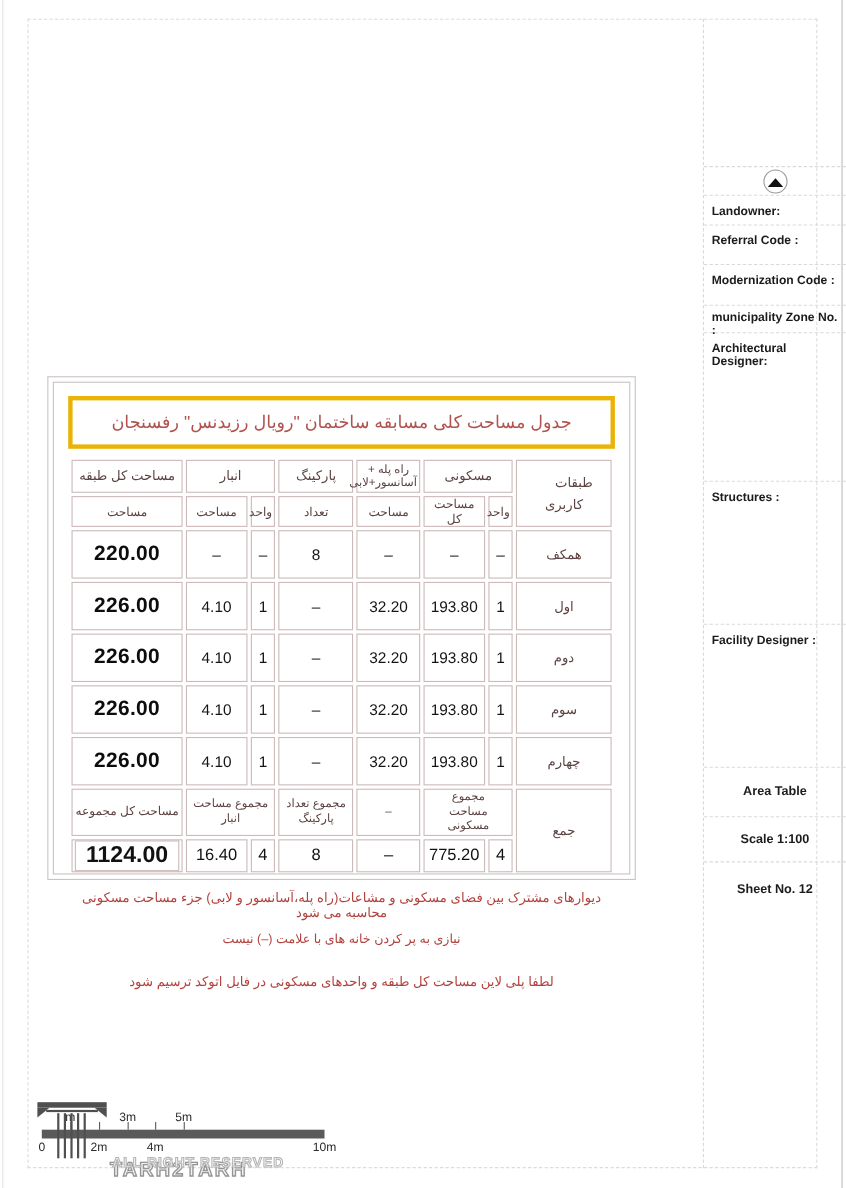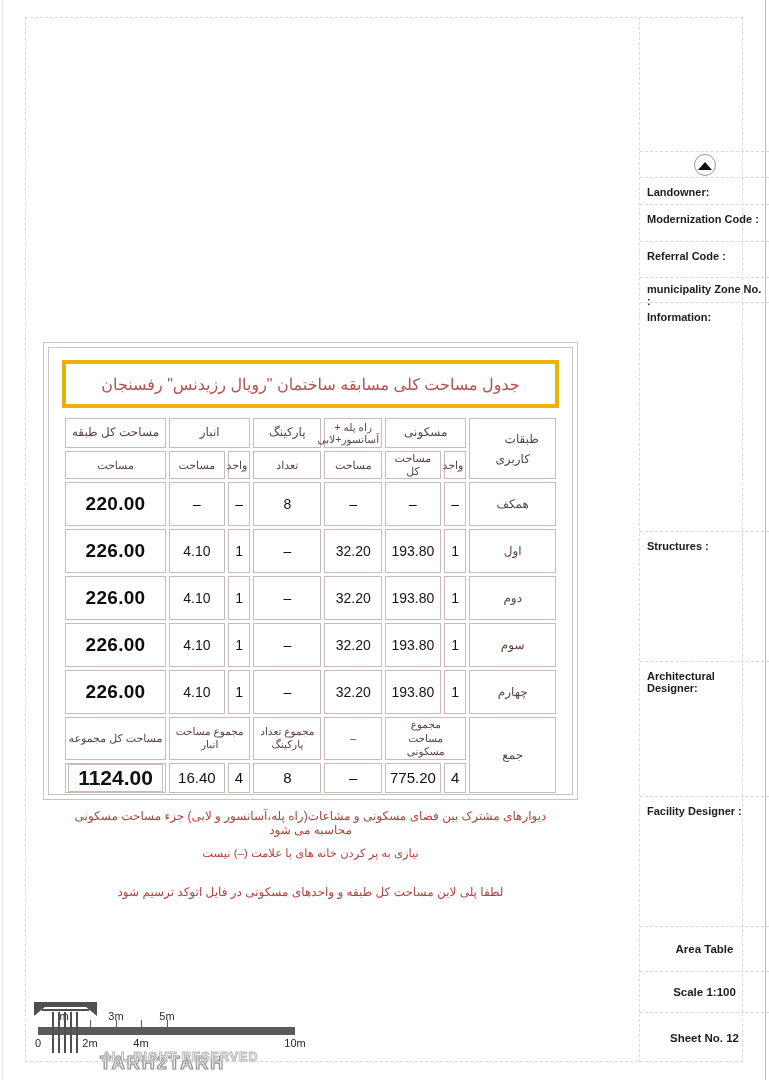--- a/index.html
+++ b/index.html
@@ -69,37 +69,34 @@
 <div class="abs sidebar">
   <div class="sbox" style="height:135px"></div>
   <div class="sbox arrowbox" style="height:26px">
     <span class="ncircle">
         <span class="ntri"></span>
       </span>
   </div>
   <div class="sbox" style="height:27px">
     <span class="slabel">Landowner:</span>
   </div>
+  <div class="sbox" style="height:36px">
+    <span class="slabel">Referral Code :</span>
+  </div>
   <div class="sbox" style="height:37px">
     <span class="slabel">Modernization Code :</span>
   </div>
-  <div class="sbox" style="height:36px">
-    <span class="slabel">Referral Code :</span>
-  </div>
   <div class="sbox" style="height:25px">
     <span class="slabel" style="padding-top:5px">municipality Zone No. :</span>
   </div>
-  <div class="sbox" style="height:229px">
-    <span class="slabel">Information:</span>
+  <div class="sbox" style="height:135px">
+    <span class="slabel">Architectural Designer:</span>
   </div>
   <div class="sbox" style="height:130px">
     <span class="slabel">Structures :</span>
-  </div>
-  <div class="sbox" style="height:135px">
-    <span class="slabel">Architectural Designer:</span>
   </div>
   <div class="sbox" style="height:130px">
     <span class="slabel">Facility Designer :</span>
   </div>
   <div class="sbox scenter" style="height:45px">Area Table</div>
   <div class="sbox scenter" style="height:41px">Scale 1:100</div>
   <div class="sbox scenter" style="height:49px">Sheet No. 12</div>
 </div>
 
 <div class="abs twrap">

